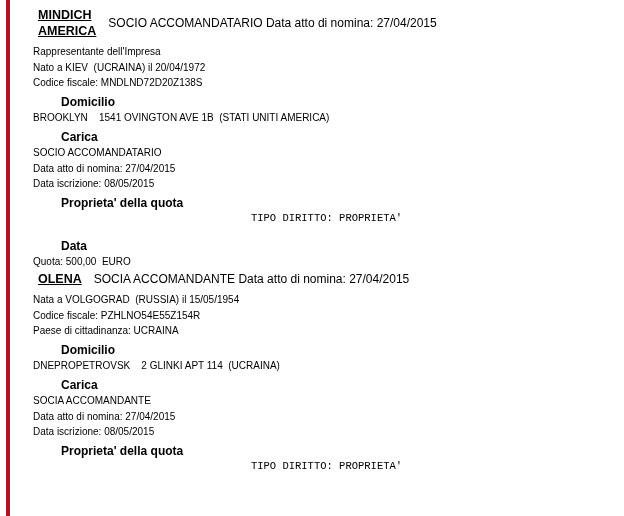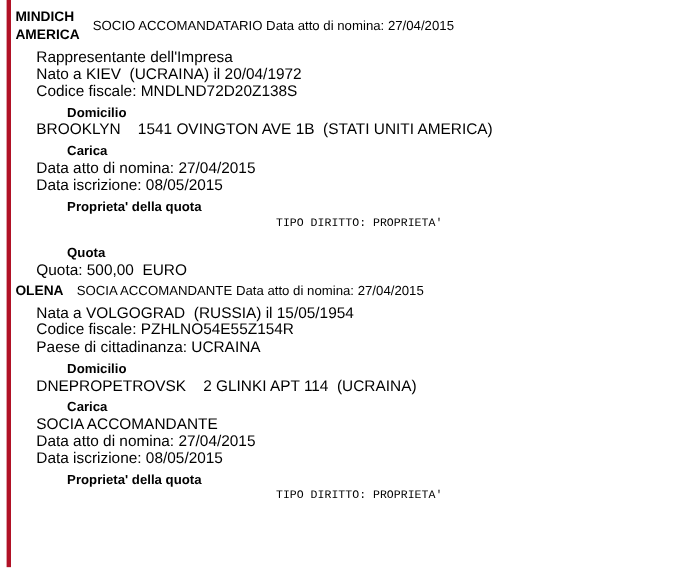--- a/index.html
+++ b/index.html
@@ -33,34 +33,36 @@
     gap: 12px;
   }
   .name {
     font-weight: 700;
     font-size: 12.5px;
     color: #000000;
     flex: none;
   }
   .name .name-line {
     line-height: 16px;
+    text-decoration: underline;
     white-space: pre;
+    margin-left: 24px;
   }
   .role {
     font-size: 12px;
     line-height: 15px;
     white-space: pre-wrap;
     padding-top: 1px;
   }
   .entry-body {
     padding-left: 19px;
     margin-top: 5px;
   }
   .line-detail {
-    font-size: 14px;
+    font-size: 10px;
     line-height: 15.5px;
     white-space: pre-wrap;
   }
   .line-section {
     font-size: 12px;
     font-weight: 700;
     line-height: 16px;
     margin-top: 3.5px;
     white-space: pre-wrap;
     margin-left: 28px;
@@ -88,26 +90,27 @@
           </a>
           <div class="role">SOCIO ACCOMANDATARIO Data atto di nomina: 27/04/2015</div>
         </div>
         <div class="entry-body">
           <div class="line-detail">Rappresentante dell'Impresa</div>
           <div class="line-detail">Nato a KIEV  (UCRAINA) il 20/04/1972</div>
           <div class="line-detail">Codice fiscale: MNDLND72D20Z138S</div>
           <div class="line-section">Domicilio</div>
           <div class="line-detail">BROOKLYN    1541 OVINGTON AVE 1B  (STATI UNITI AMERICA)</div>
           <div class="line-section">Carica</div>
+          <div class="line-detail">SOCIO ACCOMANDATARIO</div>
           <div class="line-detail">Data atto di nomina: 27/04/2015</div>
           <div class="line-detail">Data iscrizione: 08/05/2015</div>
           <div class="line-section">Proprieta' della quota</div>
           <div class="line-mono">TIPO DIRITTO: PROPRIETA'</div>
           <div class="line-spacer"></div>
-          <div class="line-section">Quota</div>
+          <div class="line-section">Data</div>
           <div class="line-detail">Quota: 500,00  EURO</div>
         </div>
       </section>
       <section class="entry">
         <div class="name-row">
           <a class="name">
             <div class="name-line">OLENA</div>
           </a>
           <div class="role">SOCIA ACCOMANDANTE Data atto di nomina: 27/04/2015</div>
         </div>

